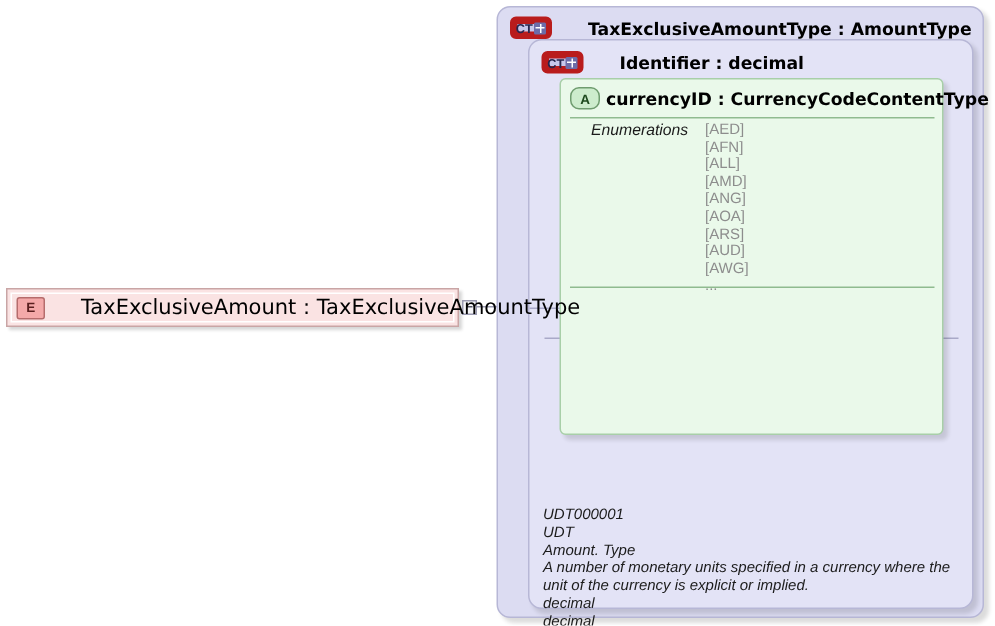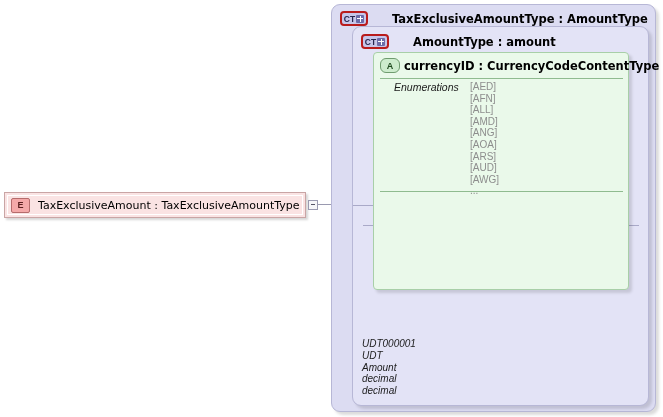--- a/index.html
+++ b/index.html
@@ -49,22 +49,22 @@
     justify-content: center;
     font-size: 9px;
     font-weight: bold;
     color: #5a1f1f;
     font-family: "Liberation Sans", sans-serif;
     box-sizing: border-box;
     flex: none;
     z-index: 2;
   }
   #element-label {
-    margin-left: 8px;
-    font-size: 11px;
+    margin-left: 24px;
+    font-size: 14px;
     font-family: "DejaVu Sans", sans-serif;
     color: #000000;
     white-space: nowrap;
     z-index: 2;
   }
 
   
   #connector-line-a {
     position: absolute;
     left: 318px;
@@ -149,21 +149,21 @@
     top: 178px;
     width: 21px;
     height: 1px;
     background: #a9a9c8;
   }
 
   .ct-icon {
     width: 28px;
     height: 15px;
     background: #c7c7ea;
-    border: 2px solid #b91c1c;
+    border: 5px solid #b91c1c;
     border-radius: 4px;
     display: inline-flex;
     align-items: center;
     justify-content: center;
     gap: 1px;
     font-size: 8.5px;
     font-weight: bold;
     color: #26264e;
     box-sizing: border-box;
     flex: none;
@@ -333,21 +333,21 @@
     <span class="ct-title">TaxExclusiveAmountType : AmountType</span>
   </div>
 </div>
 
 <div id="ct-inner">
   <div id="ct-inner-header">
     <span class="ct-icon">
       <span>CT</span>
       <span class="plus"></span>
     </span>
-    <span class="ct-title">AmountType : amount</span>
+    <span class="ct-title">Identifier : decimal</span>
   </div>
   <div id="ct-inner-rail-line"></div>
   <div id="ct-inner-divider"></div>
 </div>
 
 <div id="attr-box">
   <div id="attr-header">
     <span class="a-icon">A</span>
     <span id="attr-title">currencyID : CurrencyCodeContentType</span>
   </div>
@@ -369,16 +369,17 @@
     </div>
   </div>
 
   <div id="attr-divider-bottom"></div>
 
 </div>
 
 <div id="type-doc">
   <div class="nowrap">UDT000001</div>
   <div class="nowrap">UDT</div>
-  <div class="nowrap">Amount</div>
+  <div class="nowrap">Amount. Type</div>
+  <div class="wrap">A number of monetary units specified in a currency where the unit of the currency is explicit or implied.</div>
   <div class="nowrap">decimal</div>
   <div class="nowrap">decimal</div>
 </div>
 
 </body></html>

